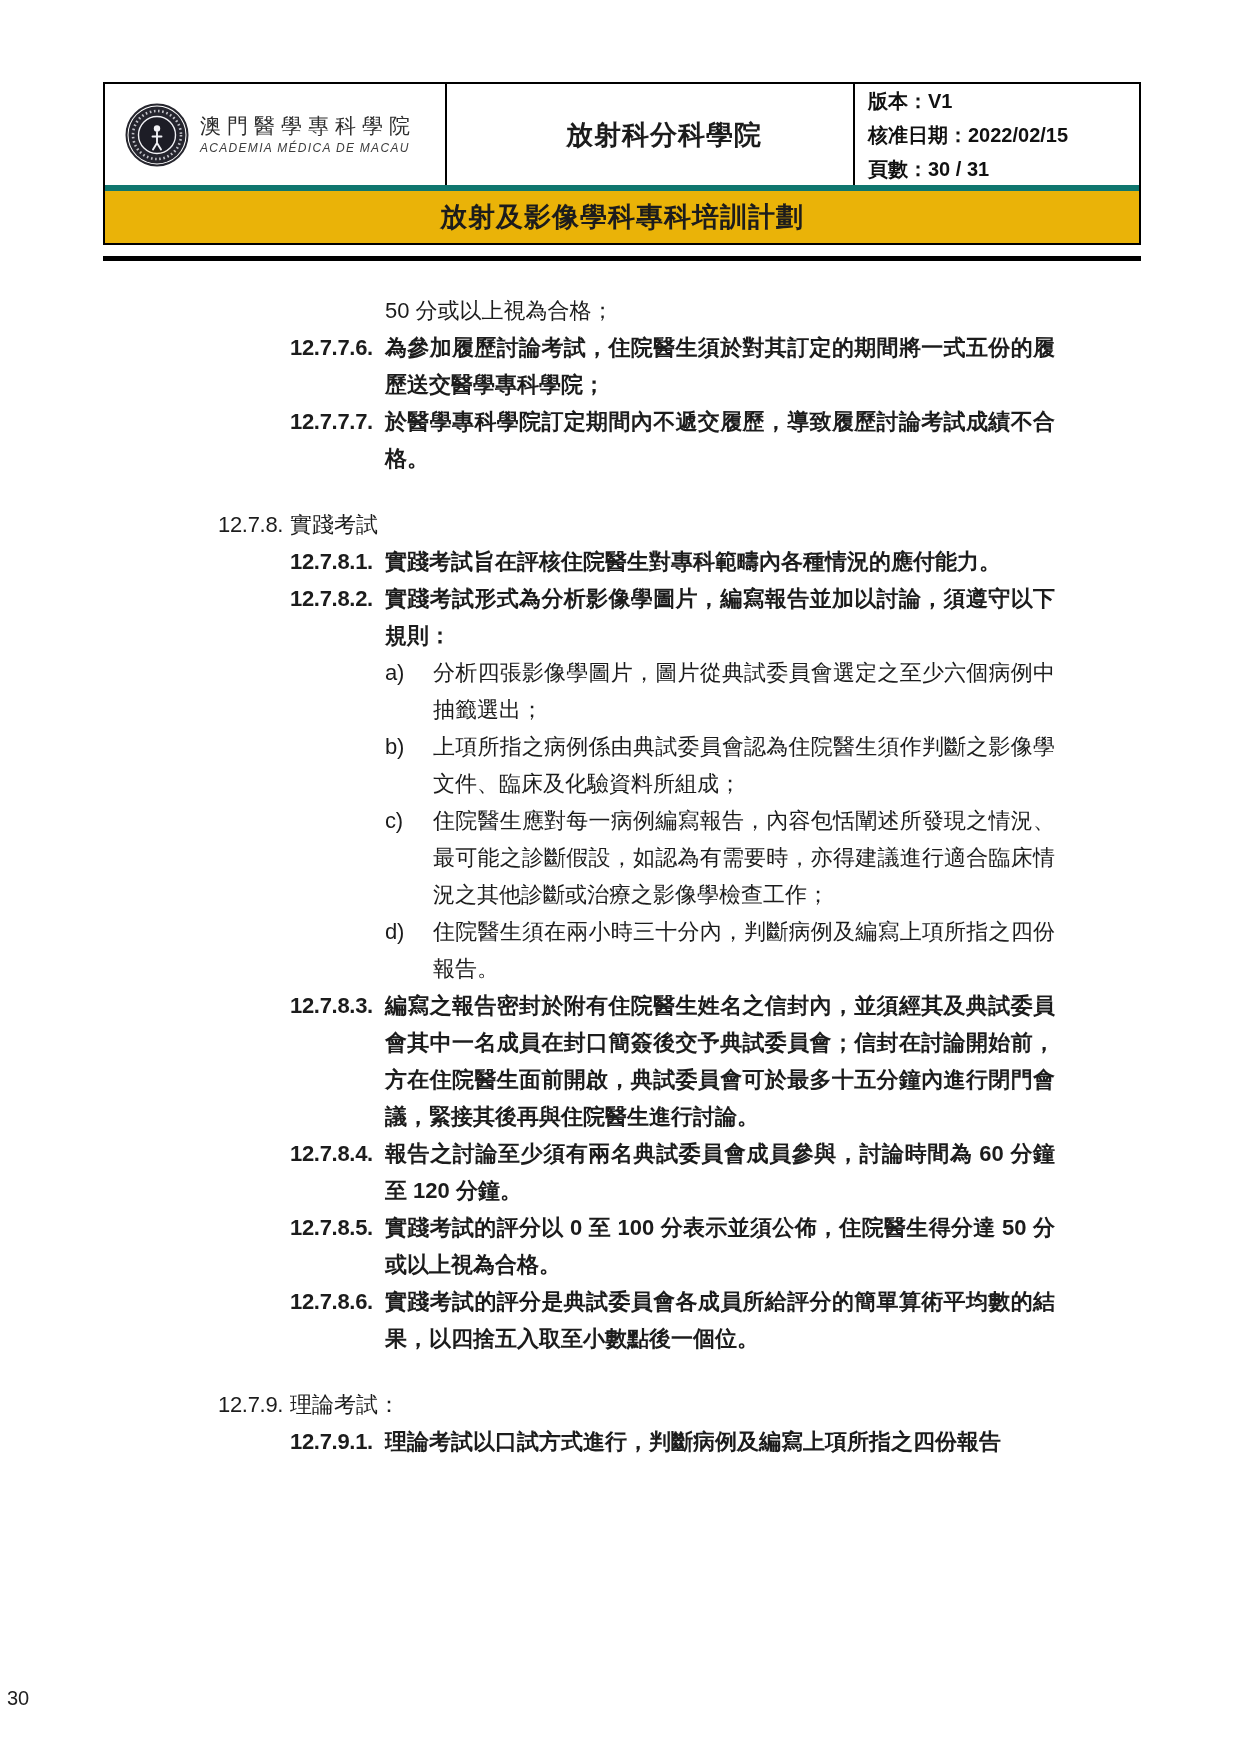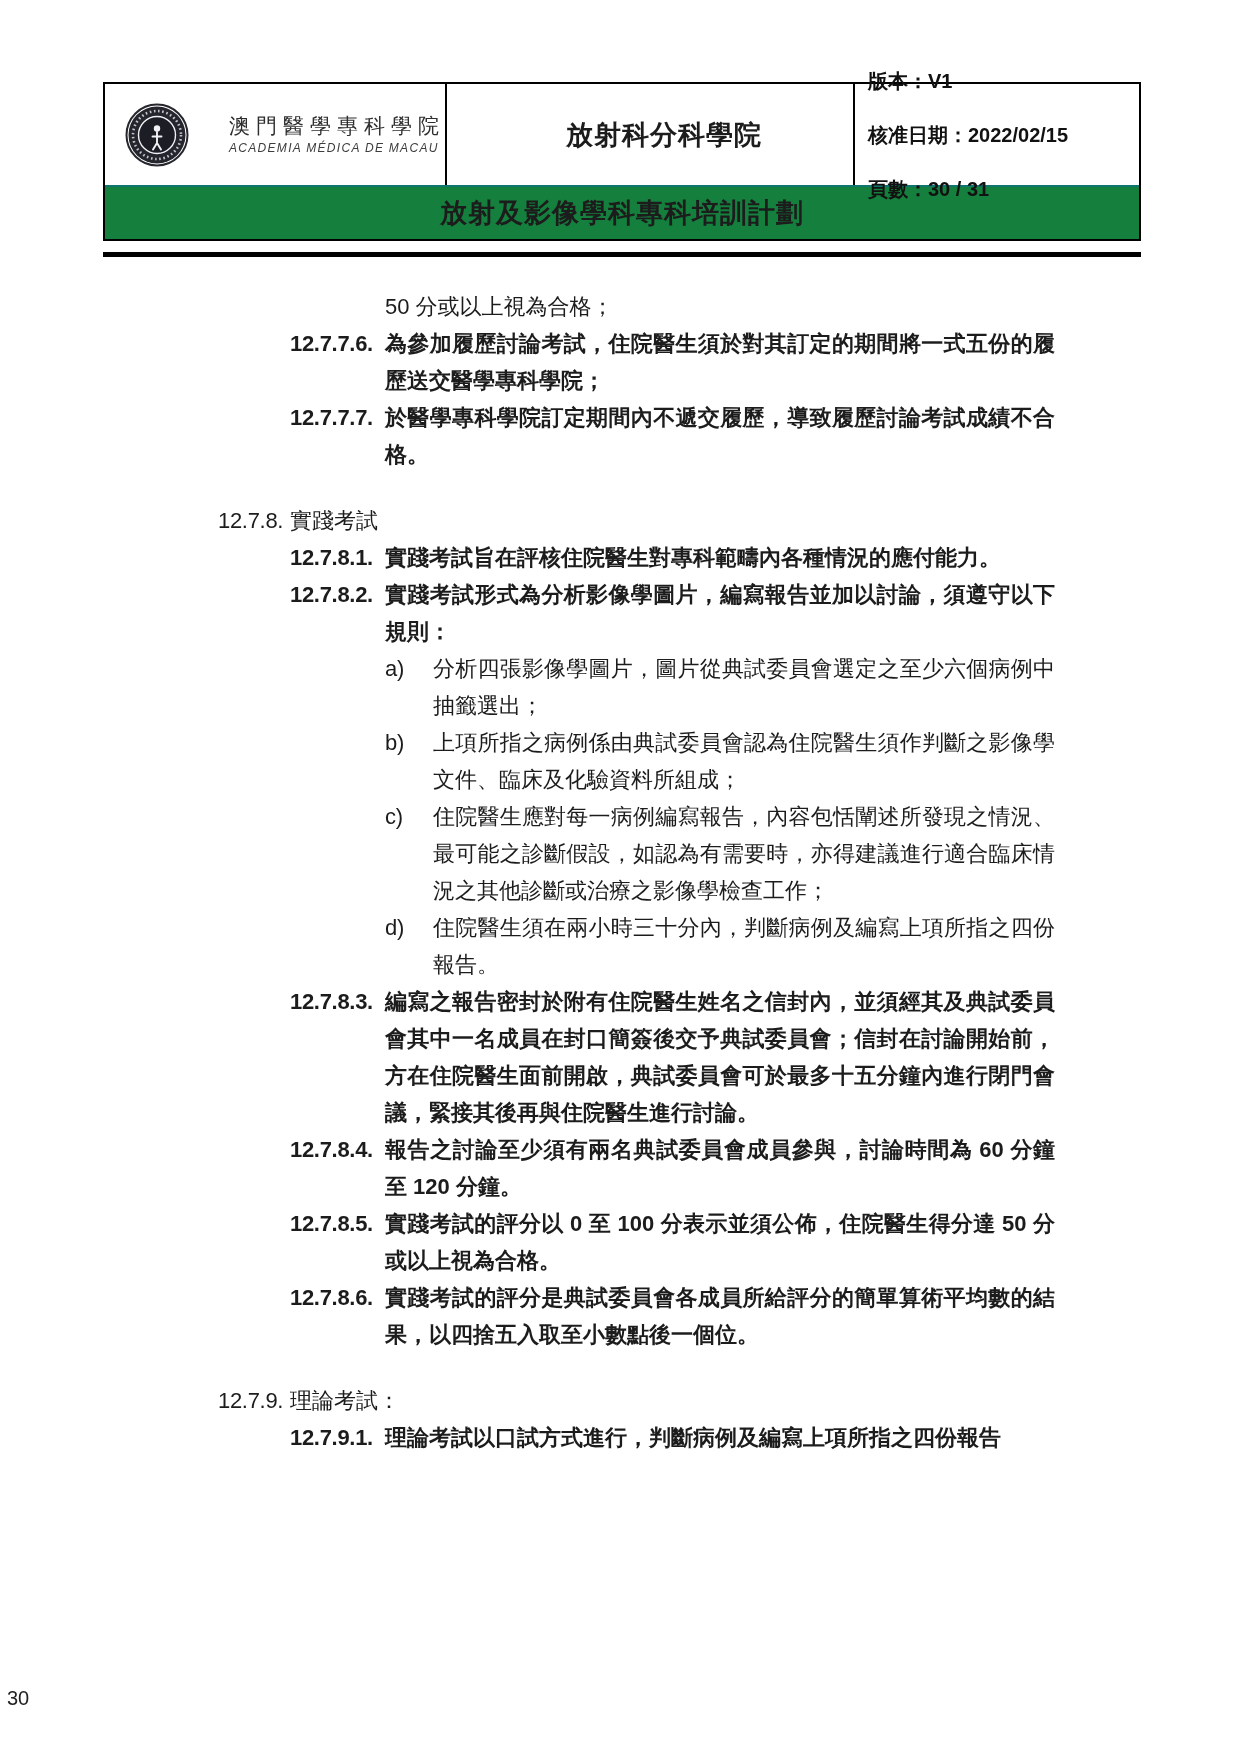--- a/index.html
+++ b/index.html
@@ -12,37 +12,37 @@
 
   
   .header-table{
     margin:82px 100px 0 103px;
     border:2px solid #000;
   }
   .h-row1{display:flex;height:101px;}
   .h-cell{box-sizing:border-box;}
   .logo-cell{
     flex:0 0 342px;display:flex;align-items:center;gap:11px;
-    padding-left:20px;border-right:2px solid #000;justify-content:space-between;
+    padding-left:20px;border-right:2px solid #000;
   }
   .org-names{display:flex;flex-direction:column;line-height:1.25;}
   .org-zh{font-size:21px;letter-spacing:6px;font-weight:500;color:#2e2e2e;white-space:nowrap;}
   .org-pt{font-size:12px;letter-spacing:1.3px;color:#3d3d3d;white-space:nowrap;margin-top:2px;font-style:italic;}
   .title-cell{
     flex:1;display:flex;align-items:center;justify-content:center;
     border-right:2px solid #000;
     padding-left:28px;
   }
   .college-title{font-size:27px;font-weight:bold;letter-spacing:1px;}
   .meta-cell{
     flex:0 0 284px;display:flex;flex-direction:column;justify-content:center;
-    padding-left:13px;font-size:20px;line-height:34px;font-weight:600;color:#111;gap:20px;
+    padding-left:13px;font-size:20px;line-height:34px;font-weight:600;color:#111;
   }
   .h-row2{
-    border-top:2px solid #0f766e;background:#15803d;height:52px;
+    border-top:6px solid #0f766e;background:#eab308;height:52px;
     display:flex;align-items:center;justify-content:center;text-align:right;
   }
   .doc-title{font-size:27px;font-weight:bold;letter-spacing:1px;}
 
   .thick-rule{height:5px;background:#000;margin:11px 100px 0 103px;}
 
   
   .body-list{
     margin:31px 186px 0 100px;
     font-size:22px;line-height:37px;text-align:justify;

